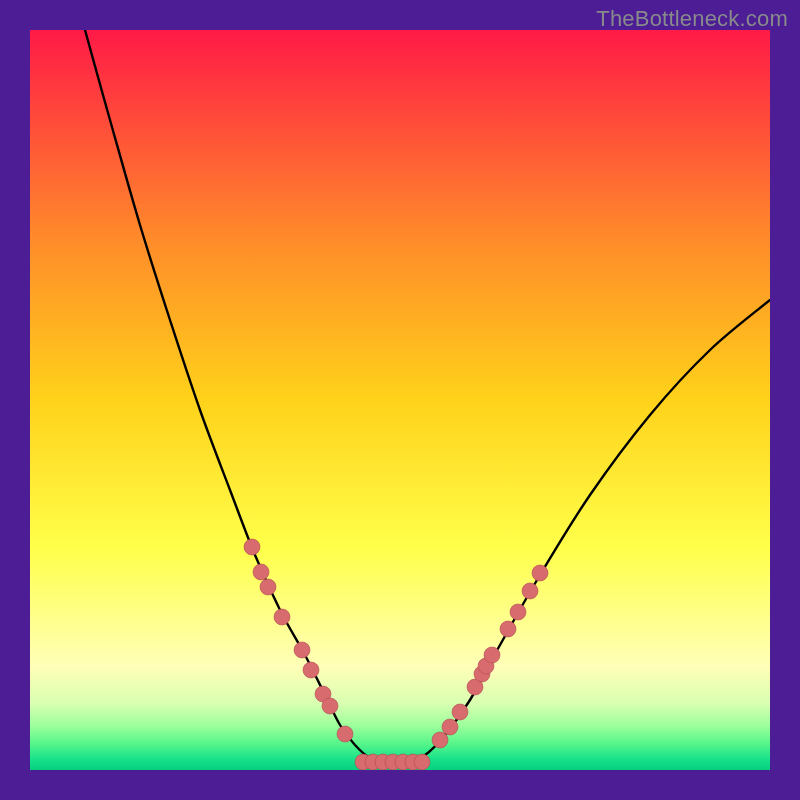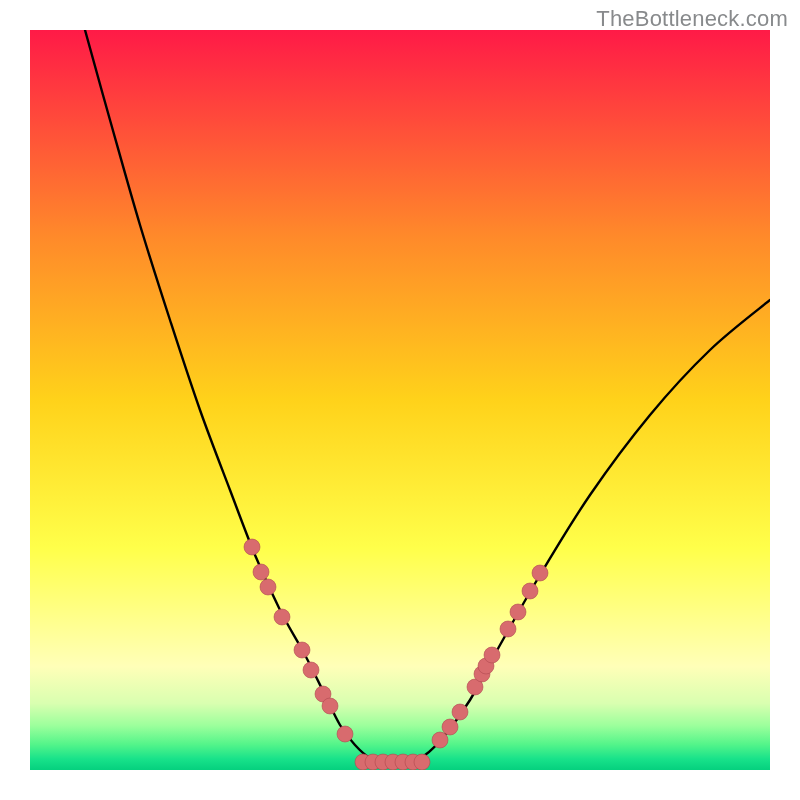--- a/index.html
+++ b/index.html
@@ -7,21 +7,21 @@
     padding: 0;
     width: 800px;
     height: 800px;
     background: #000;
     overflow: hidden;
   }
   .frame {
     position: relative;
     width: 800px;
     height: 800px;
-    background: #ffffff;
+    background: #4c1d95;
   }
   .plot-area {
     position: absolute;
     left: 30px;
     top: 30px;
     width: 740px;
     height: 740px;
   }
   .watermark {
     position: absolute;

